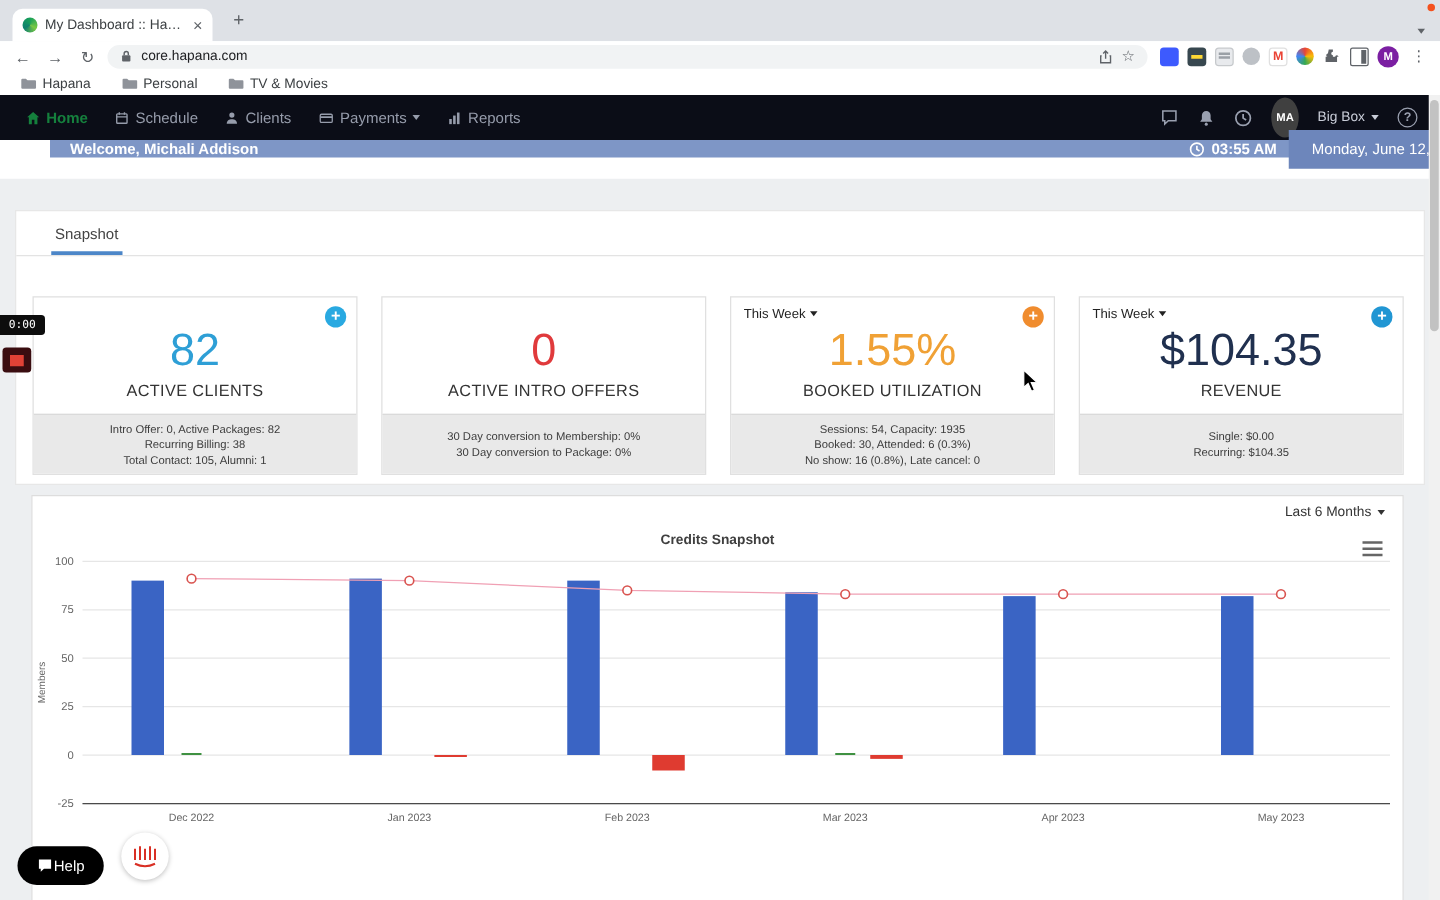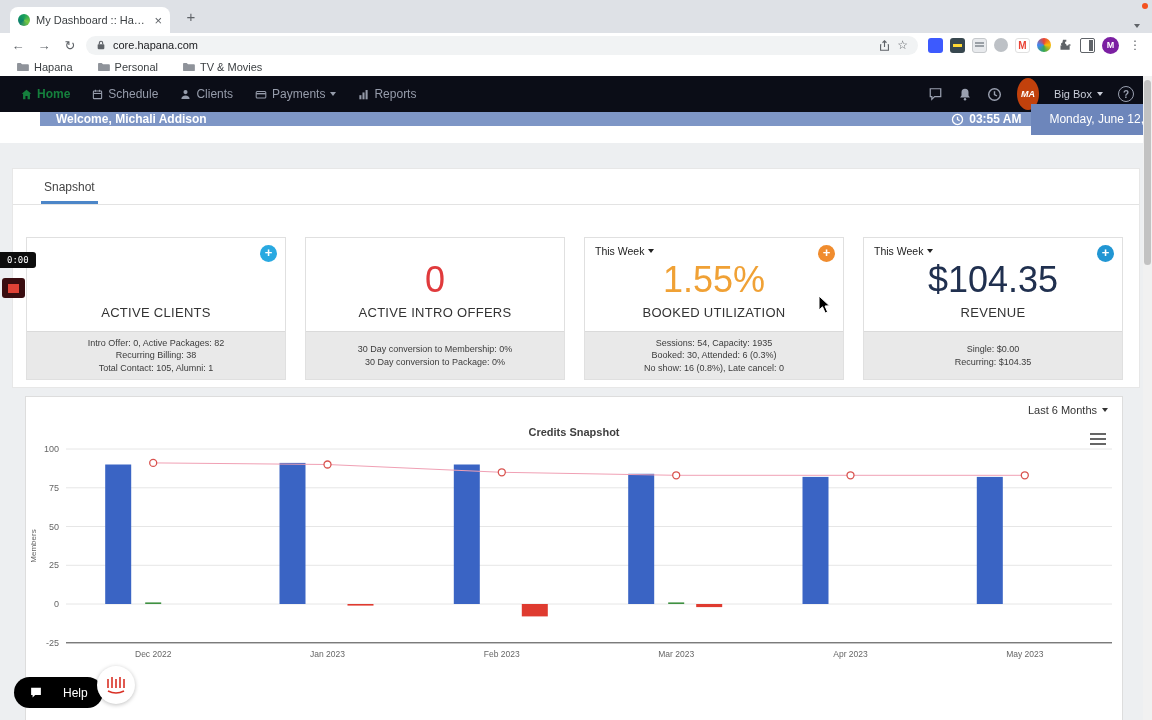--- a/index.html
+++ b/index.html
@@ -46,22 +46,22 @@
   .kebab{color:#5f6368;font-size:12px;flex:none;padding:0 3px;}
   .bookmarks{position:absolute;top:57px;left:0;width:100%;height:19px;background:#fff;display:flex;
        align-items:center;gap:24px;padding:0 16px;box-sizing:border-box;}
   .bm{display:flex;align-items:center;gap:5px;font-size:11px;color:#3c4043;}
   
   .appnav{position:absolute;top:76px;left:0;width:100%;height:36px;background:#0b0d17;display:flex;
        align-items:center;padding:0 10px;box-sizing:border-box;}
   .nav-item{display:flex;align-items:center;gap:5px;padding:0 11px;font-size:12px;color:#969cab;height:100%;}
   .nav-item.active{color:#15803d;font-weight:bold;}
   .nav-right{margin-left:auto;display:flex;align-items:center;gap:15px;padding-right:8px;color:#9aa0b0;}
-  .avatar-ma{width:22px;height:32px;border-radius:50%;background:#c2410c;color:#fff;font-size:9px;
-       font-weight:bold;display:flex;align-items:center;justify-content:center;font-style:italic;}
+  .avatar-ma{width:22px;height:32px;border-radius:50%;background:#404040;color:#fff;font-size:9px;
+       font-weight:bold;display:flex;align-items:center;justify-content:center;}
   .acct{display:flex;align-items:center;gap:5px;font-size:11px;color:#c9cdd8;}
   .caret-down{width:0;height:0;border-left:3px solid transparent;border-right:3px solid transparent;
        border-top:4px solid currentColor;display:inline-block;}
   .helpcirc{width:16px;height:16px;border-radius:50%;border:1.5px solid #9aa0b0;box-sizing:border-box;
        font-size:10px;color:#9aa0b0;display:flex;align-items:center;justify-content:center;font-weight:bold;}
   
   .welcome{position:absolute;top:112px;left:0;width:100%;height:14px;background:#7e96c6;display:flex;
        align-items:center;color:#fff;margin-left:40px;}
   .greet{font-size:12px;font-weight:bold;padding-left:16px;}
   .wb-right{margin-left:auto;display:flex;align-items:center;}
@@ -102,21 +102,21 @@
   .lg-item{display:flex;align-items:center;gap:4px;}
   .lg-sw{width:7px;height:7px;border-radius:50%;display:inline-block;}
   .lg-open{width:5px;height:5px;background:#fff;border:2px solid;}
   
   .timer{position:absolute;left:0;top:252px;background:#0d0d0d;color:#fff;
        font-family:"DejaVu Sans Mono",monospace;font-size:9px;padding:3px 7px;border-radius:0 3px 3px 0;}
   .redsq{position:absolute;left:2px;top:278px;width:23px;height:20px;background:#3a0d10;border-radius:3px;
        display:flex;align-items:center;justify-content:center;}
   .redsq i{width:11px;height:9px;background:#e04236;display:block;}
   .helpbtn{position:absolute;left:14px;top:677px;height:31px;background:#000;border-radius:17px;color:#fff;
-       display:flex;align-items:center;gap:20px;padding:0 15px;font-size:12px;box-sizing:border-box;}
+       display:flex;align-items:center;gap:0;padding:0 15px;font-size:12px;box-sizing:border-box;}
   .barcode{position:absolute;left:97px;top:666px;width:38px;height:38px;background:#fff;border-radius:50%;
        box-shadow:0 1px 4px rgba(0,0,0,.25);display:flex;align-items:center;justify-content:center;}
   .cursor{position:absolute;left:818px;top:295px;}
   .scrollbar{position:absolute;right:0;top:76px;bottom:0;width:9px;background:#f1f1f1;}
   .thumb{position:absolute;top:4px;left:1px;width:7px;height:185px;background:#c2c2c2;border-radius:4px;}
 </style>
 </head>
 <body>
 
 <div class="tabstrip">
@@ -267,20 +267,21 @@
 
   <div class="panel1">
     <div class="tabrow">
       <span class="snap-tab">Snapshot</span>
     </div>
 
     <div class="cards">
 
       <div class="scard">
         <span class="scard-plus" style="background: rgb(41, 169, 225);">+</span>
+        <div class="scard-val" style="color: rgb(46, 159, 214);">82</div>
         <div class="scard-lbl">ACTIVE CLIENTS</div>
         <div class="scard-foot">
           <div>Intro Offer: 0, Active Packages: 82</div>
           <div>Recurring Billing: 38</div>
           <div>Total Contact: 105, Alumni: 1</div>
         </div>
       </div>
 
       <div class="scard">
         <div class="scard-val" style="color: rgb(224, 58, 60);">0</div>

